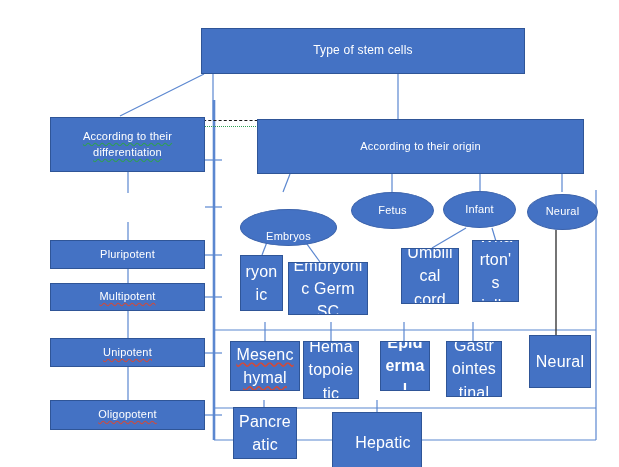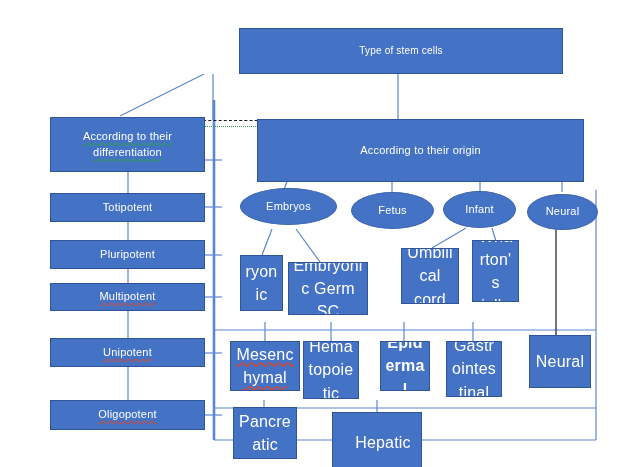--- a/index.html
+++ b/index.html
@@ -38,21 +38,21 @@
     box-sizing: border-box;
     line-height: 1.45;
     letter-spacing: 0.2px;
     overflow: hidden;
     word-break: break-word;
   }
   .node.ellipse {
     border-radius: 50%;
     border: 1px solid #3C63AB;
   }
-  .node.big { font-size: 10px; margin-left: 38px; }
+  .node.big { font-size: 12px; }
   .node.mid { font-size: 11px; }
   .node.small { font-size: 16px; }
   .node .lbl { display: block; padding: 0 3px; }
   
   .sp-red .lbl {
     text-decoration: underline wavy #D04A3B;
     text-decoration-skip-ink: none;
     text-underline-offset: 2px;
   }
   .sp-green .lbl {
@@ -132,41 +132,38 @@
   <div class="guide-dot" style="left:198px; top:126px; width:70px;"></div>
 
   <div class="node big" style="left:201px; top:28px; width:324px; height:46px;">
     <span class="lbl">Type of stem cells</span>
   </div>
 
   <div class="node mid sp-green" style="left:50px; top:117px; width:155px; height:55px;">
     <span class="lbl">According to their differentiation</span>
   </div>
 
-  <div class="node mid" style="left:257px; top:119px; width:327px; height:63px;">
+  <div class="node mid" style="left:257px; top:119px; width:327px; height:55px;">
     <span class="lbl">According to their origin</span>
   </div>
 
-  <div class="node mid" style="left:50px; top:193px; width:155px; height:29px;">
-    <span class="lbl">Totipotent</span>
-  </div>
   <div class="node mid" style="left:50px; top:240px; width:155px; height:29px;">
     <span class="lbl">Pluripotent</span>
   </div>
   <div class="node mid sp-red" style="left:50px; top:283px; width:155px; height:28px;">
     <span class="lbl">Multipotent</span>
   </div>
   <div class="node mid sp-red" style="left:50px; top:338px; width:155px; height:29px;">
     <span class="lbl">Unipotent</span>
   </div>
   <div class="node mid sp-red" style="left:50px; top:400px; width:155px; height:30px;">
     <span class="lbl">Oligopotent</span>
   </div>
 
-  <div class="node ellipse mid" style="left:240px; top:188px; width:97px; height:37px;">
+  <div class="node ellipse mid" style="left:240px; top:209px; width:97px; height:37px;align-items:flex-end;">
     <span class="lbl">Embryos</span>
   </div>
   <div class="node ellipse mid" style="left:351px; top:192px; width:83px; height:37px;">
     <span class="lbl">Fetus</span>
   </div>
   <div class="node ellipse mid" style="left:443px; top:191px; width:73px; height:37px;">
     <span class="lbl">Infant</span>
   </div>
   <div class="node ellipse mid" style="left:527px; top:194px; width:71px; height:36px;">
     <span class="lbl">Neural</span>

